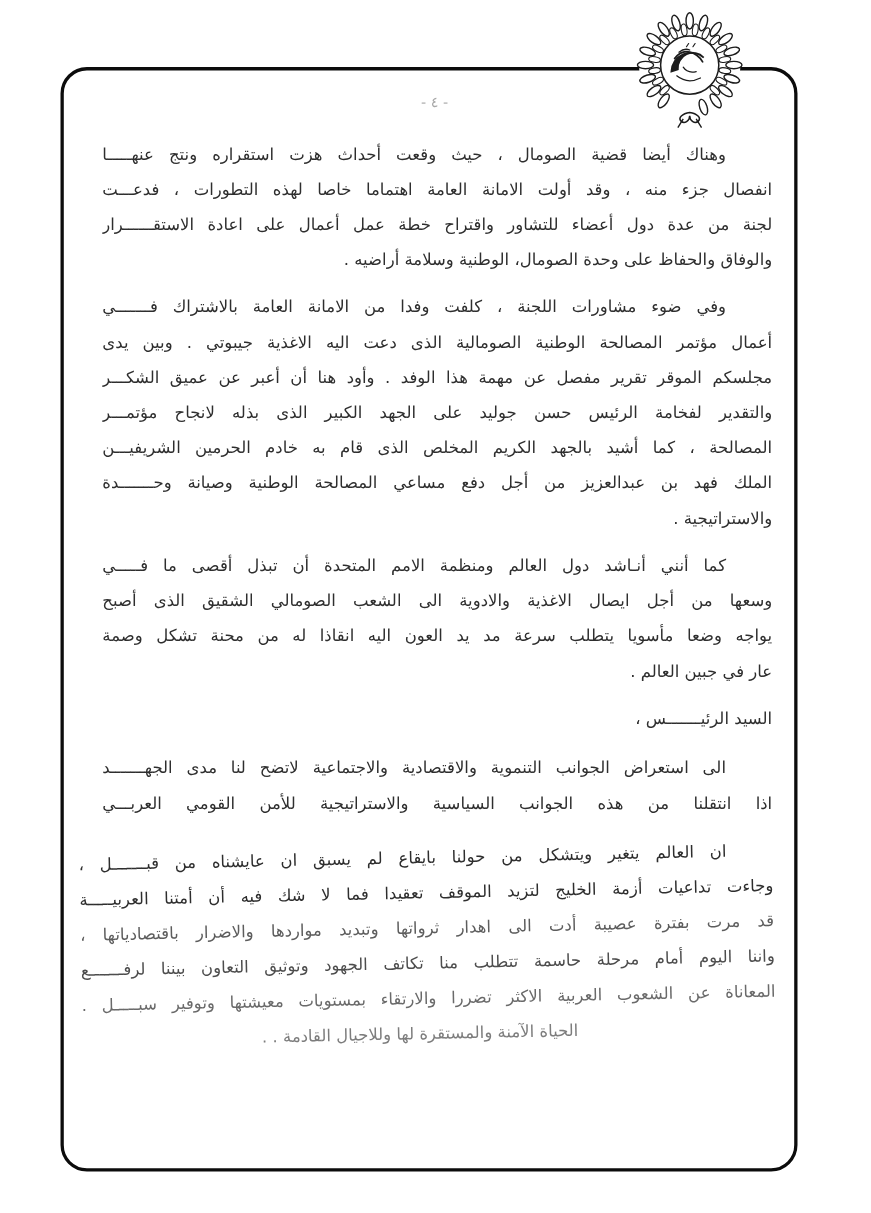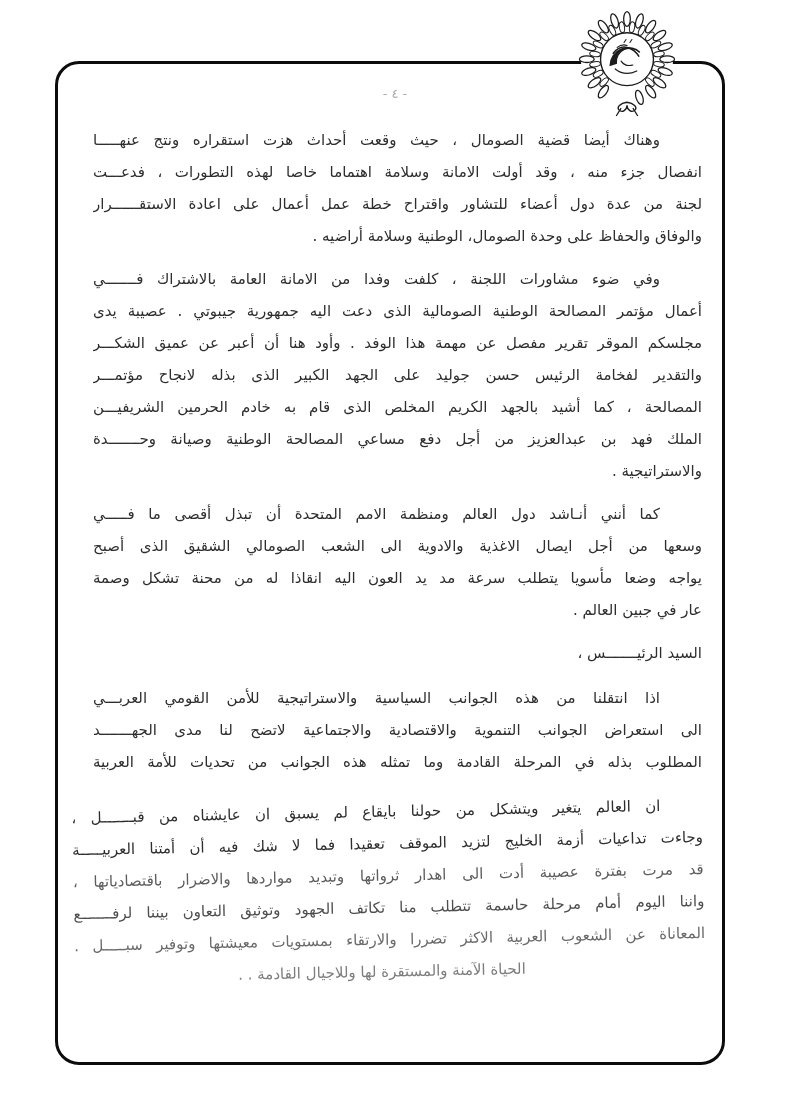--- a/index.html
+++ b/index.html
@@ -109,50 +109,49 @@
       </g>
     </svg>
   </div>
 
   <div class="pagenum">- ٤ -</div>
 
   <div class="text-block">
 
     <div class="para">
       <div class="line">وهناك أيضا قضية الصومال ، حيث وقعت أحداث هزت استقراره ونتج عنهـــــا</div>
-      <div class="line">انفصال جزء منه ، وقد أولت الامانة وسلامة اهتماما خاصا لهذه التطورات ، فدعـــت</div>
+      <div class="line">انفصال جزء منه ، وقد أولت الامانة العامة اهتماما خاصا لهذه التطورات ، فدعـــت</div>
       <div class="line">لجنة من عدة دول أعضاء للتشاور واقتراح خطة عمل أعمال على اعادة الاستقــــــرار</div>
       <div class="line short">والوفاق والحفاظ على وحدة الصومال، الوطنية وسلامة أراضيه .</div>
     </div>
 
     <div class="para">
       <div class="line">وفي ضوء مشاورات اللجنة ، كلفت وفدا من الامانة العامة بالاشتراك فـــــــي</div>
-      <div class="line">أعمال مؤتمر المصالحة الوطنية الصومالية الذى دعت اليه جمهورية جيبوتي . عصيبة يدى</div>
+      <div class="line">أعمال مؤتمر المصالحة الوطنية الصومالية الذى دعت اليه الاغذية جيبوتي . وبين يدى</div>
       <div class="line">مجلسكم الموقر تقرير مفصل عن مهمة هذا الوفد . وأود هنا أن أعبر عن عميق الشكـــر</div>
       <div class="line">والتقدير لفخامة الرئيس حسن جوليد على الجهد الكبير الذى بذله لانجاح مؤتمـــر</div>
       <div class="line">المصالحة ، كما أشيد بالجهد الكريم المخلص الذى قام به خادم الحرمين الشريفيـــن</div>
       <div class="line">الملك فهد بن عبدالعزيز من أجل دفع مساعي المصالحة الوطنية وصيانة وحـــــــدة</div>
       <div class="line short">والاستراتيجية .</div>
     </div>
 
     <div class="para">
       <div class="line">كما أنني أنـاشد دول العالم ومنظمة الامم المتحدة أن تبذل أقصى ما فـــــي</div>
       <div class="line">وسعها من أجل ايصال الاغذية والادوية الى الشعب الصومالي الشقيق الذى أصبح</div>
       <div class="line">يواجه وضعا مأسويا يتطلب سرعة مد يد العون اليه انقاذا له من محنة تشكل وصمة</div>
       <div class="line short">عار في جبين العالم .</div>
     </div>
 
     <div class="para p-heading">
       <div class="line">السيد الرئيـــــــس ،</div>
     </div>
 
     <div class="para">
+      <div class="line">الى استعراض الجوانب التنموية والاقتصادية والاجتماعية لاتضح لنا مدى الجهـــــــد</div>
       <div class="line">اذا انتقلنا من هذه الجوانب السياسية والاستراتيجية للأمن القومي العربـــي</div>
-      <div class="line">الى استعراض الجوانب التنموية والاقتصادية والاجتماعية لاتضح لنا مدى الجهـــــــد</div>
-      <div class="line">المطلوب بذله في المرحلة القادمة وما تمثله هذه الجوانب من تحديات للأمة العربية</div>
     </div>
 
     <div class="para p-last">
       <div class="line">ان العالم يتغير ويتشكل من حولنا بايقاع لم يسبق ان عايشناه من قبـــــــل ،</div>
       <div class="line">وجاءت تداعيات أزمة الخليج لتزيد الموقف تعقيدا فما لا شك فيه أن أمتنا العربيـــــة</div>
       <div class="line">قد مرت بفترة عصيبة أدت الى اهدار ثرواتها وتبديد مواردها والاضرار باقتصادياتها ،</div>
       <div class="line">واننا اليوم أمام مرحلة حاسمة تتطلب منا تكاتف الجهود وتوثيق التعاون بيننا لرفـــــــع</div>
       <div class="line">المعاناة عن الشعوب العربية الاكثر تضررا والارتقاء بمستويات معيشتها وتوفير سبـــــل .</div>
       <div class="line centerish">الحياة الآمنة والمستقرة لها وللاجيال القادمة . .</div>
     </div>

